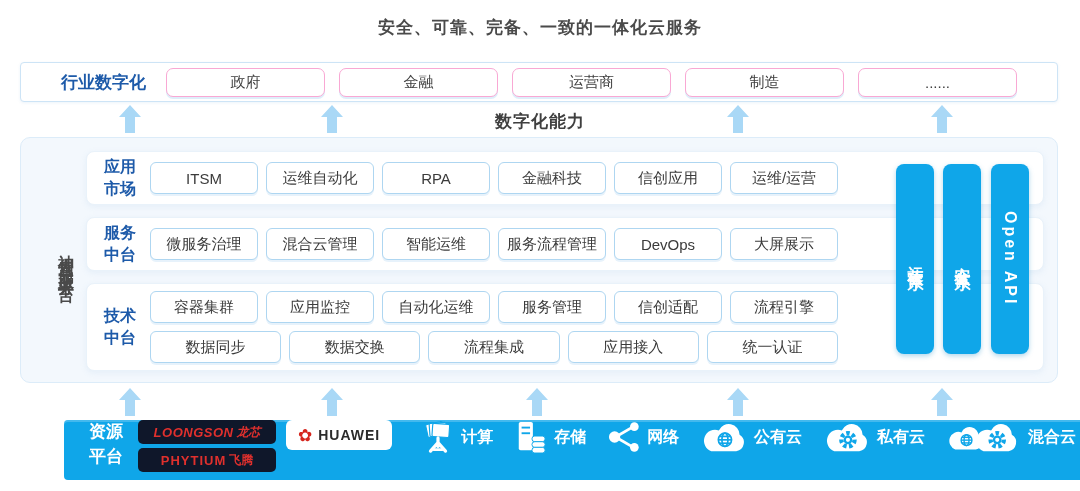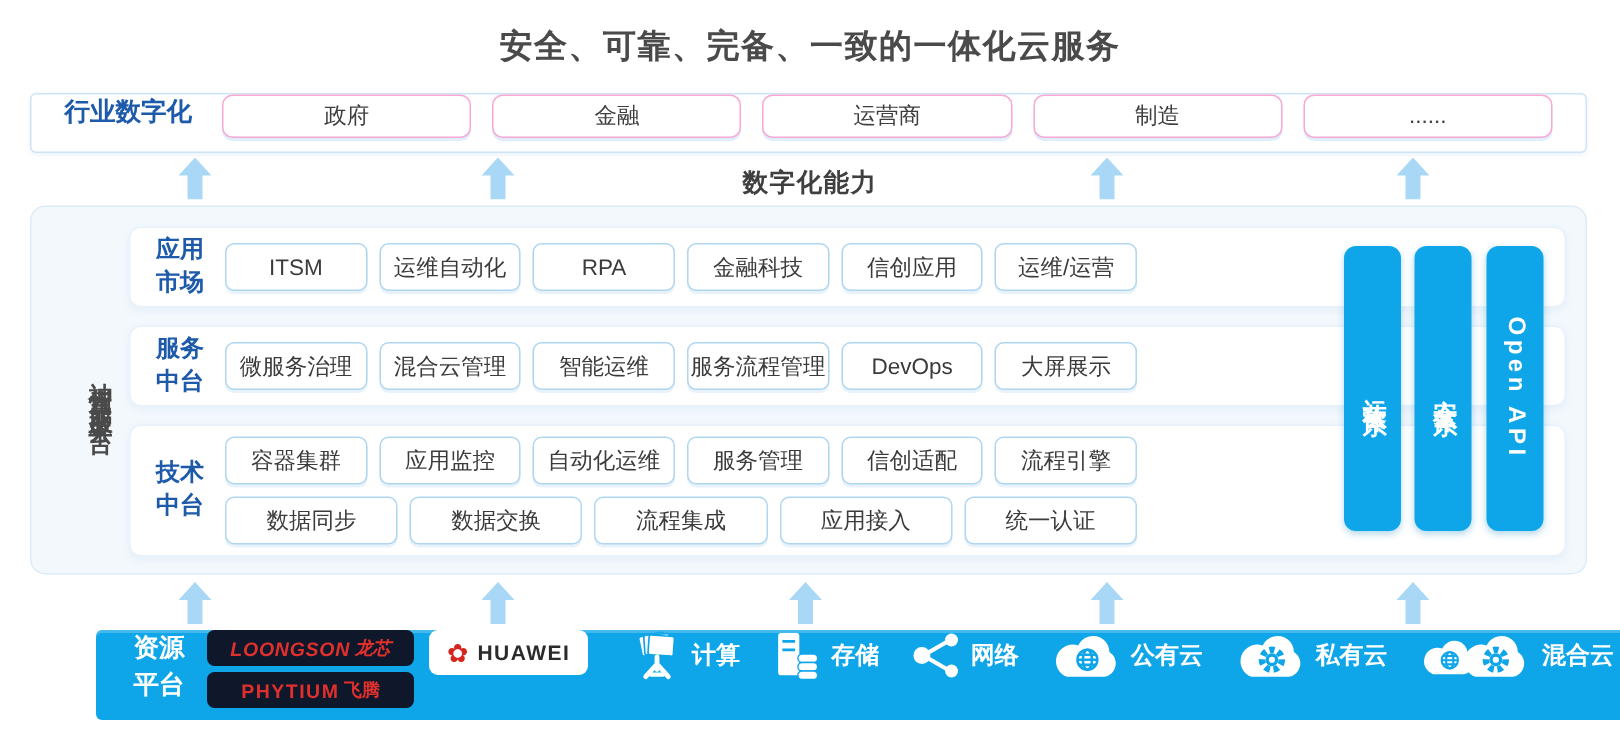--- a/index.html
+++ b/index.html
@@ -4,27 +4,27 @@
 <style>
   html,body{margin:0;padding:0;}
   body{
     width:1080px;height:491px;position:relative;background:#ffffff;
     font-family:"Liberation Sans","DejaVu Sans",sans-serif;overflow:hidden;
     -webkit-font-smoothing:antialiased;
   }
   
   .main-title{
     position:absolute;top:16px;left:0;width:1080px;text-align:center;
-    font-size:22px;font-weight:bold;color:#4a4a4a;letter-spacing:1px;
+    font-size:17px;font-weight:bold;color:#4a4a4a;letter-spacing:1px;
   }
   
   .industry-row{
     position:absolute;left:20px;top:62px;width:1038px;height:40px;
     background:#fff;border:1px solid #cde4f6;border-radius:4px;
-    box-sizing:border-box;display:flex;padding:0 22px;
+    box-sizing:border-box;display:flex;align-items:center;padding:0 40px;
     box-shadow:0 1px 3px rgba(150,190,225,.18);
   }
   .industry-label{
     font-size:17px;font-weight:bold;color:#1d5aa9;white-space:nowrap;margin-right:20px;
   }
   .industry-items{flex:1;display:flex;gap:14px;}
   .industry-item{
     flex:1;height:27px;background:#fff;border:1px solid #f9a8d4;border-radius:7px;
     display:flex;align-items:center;justify-content:center;
     font-size:15px;color:#3e3e3e;box-shadow:0 2px 0 rgba(160,205,240,.35);
@@ -47,21 +47,21 @@
   }
   .card{
     position:absolute;left:65px;width:958px;background:#fff;
     border:1px solid #e9f2fa;border-radius:8px;box-sizing:border-box;
     display:flex;align-items:center;box-shadow:0 2px 6px rgba(130,170,210,.12);
   }
   .card-label{
     width:36px;margin-left:15px;font-size:16px;font-weight:bold;color:#1d5aa9;
     line-height:1.35;text-align:center;flex:none;
   }
-  .card-rows{width:608px;margin-left:12px;display:flex;flex-direction:column;gap:8px;flex:none;}
+  .card-rows{width:688px;margin-left:12px;display:flex;flex-direction:column;gap:8px;flex:none;}
   .item-row{display:flex;gap:8px;}
   .p-item{
     flex:1;height:30px;background:#fff;border:1px solid #aed6f1;border-radius:6px;
     display:flex;align-items:center;justify-content:center;
     font-size:15px;color:#3b3b3b;box-shadow:0 2px 0 rgba(170,210,240,.28);
   }
   .pillar{
     position:absolute;top:26px;width:38px;height:190px;border-radius:8px;
     background:#0fa6e9;color:#fff;display:flex;align-items:center;justify-content:center;
     writing-mode:vertical-lr;font-size:16px;font-weight:bold;letter-spacing:3px;

